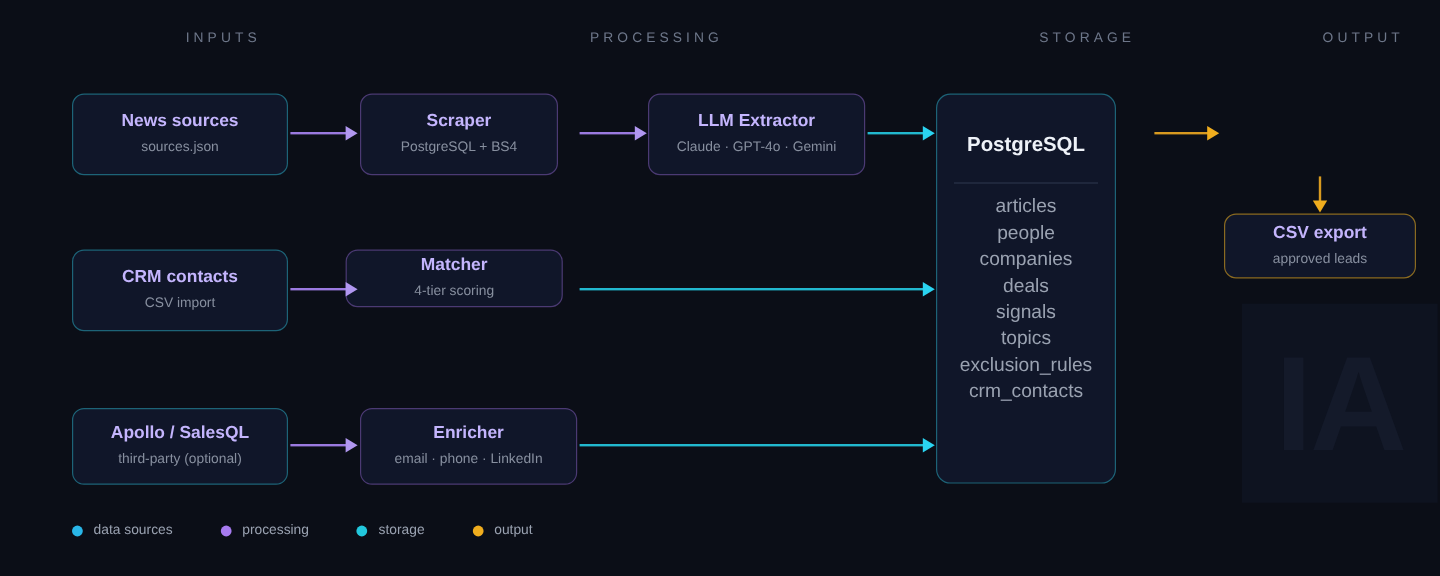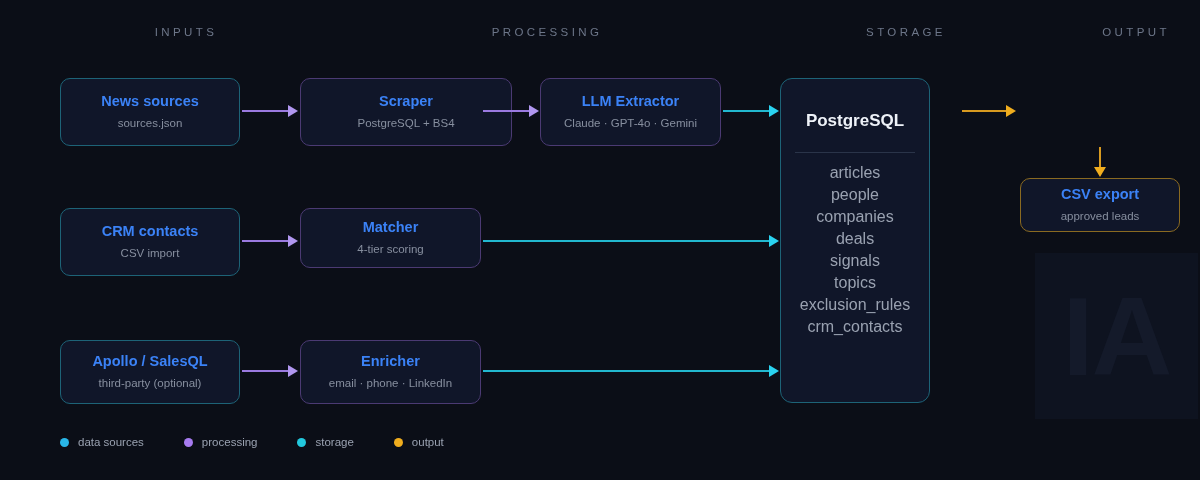--- a/index.html
+++ b/index.html
@@ -55,21 +55,21 @@
     background: #101629;
     display: flex;
     flex-direction: column;
     align-items: center;
     justify-content: center;
     text-align: center;
   }
   .node .title {
     font-size: 14.5px;
     font-weight: 700;
-    color: #3b82f6;
+    color: #c4b5fd;
     line-height: 1.2;
   }
   .node .sub {
     margin-top: 7px;
     font-size: 11.5px;
     color: #878f9f;
     line-height: 1.2;
   }
   .node.input  { border: 1px solid #1d6377; }
   .node.proc   { border: 1px solid #4b3a73; }
@@ -182,29 +182,29 @@
   </div>
   <div class="node input" style="left:60px;top:208px;width:180px;height:68px">
     <div class="title">CRM contacts</div>
     <div class="sub">CSV import</div>
   </div>
   <div class="node input" style="left:60px;top:340px;width:180px;height:64px">
     <div class="title">Apollo / SalesQL</div>
     <div class="sub">third-party (optional)</div>
   </div>
 
-  <div class="node proc" style="left:300px;top:78px;width:212px;height:68px">
+  <div class="node proc" style="left:300px;top:78px;width:165px;height:68px">
     <div class="title">Scraper</div>
     <div class="sub">PostgreSQL + BS4</div>
   </div>
   <div class="node proc" style="left:540px;top:78px;width:181px;height:68px">
     <div class="title">LLM Extractor</div>
     <div class="sub">Claude · GPT-4o · Gemini</div>
   </div>
-  <div class="node proc" style="left:300px;top:208px;width:181px;height:60px">
+  <div class="node proc" style="left:288px;top:208px;width:181px;height:48px">
     <div class="title">Matcher</div>
     <div class="sub">4-tier scoring</div>
   </div>
   <div class="node proc" style="left:300px;top:340px;width:181px;height:64px">
     <div class="title">Enricher</div>
     <div class="sub">email · phone · LinkedIn</div>
   </div>
 
   <div class="storage" style="left:780px;top:78px;width:150px;height:325px">
     <div class="title">PostgreSQL</div>

